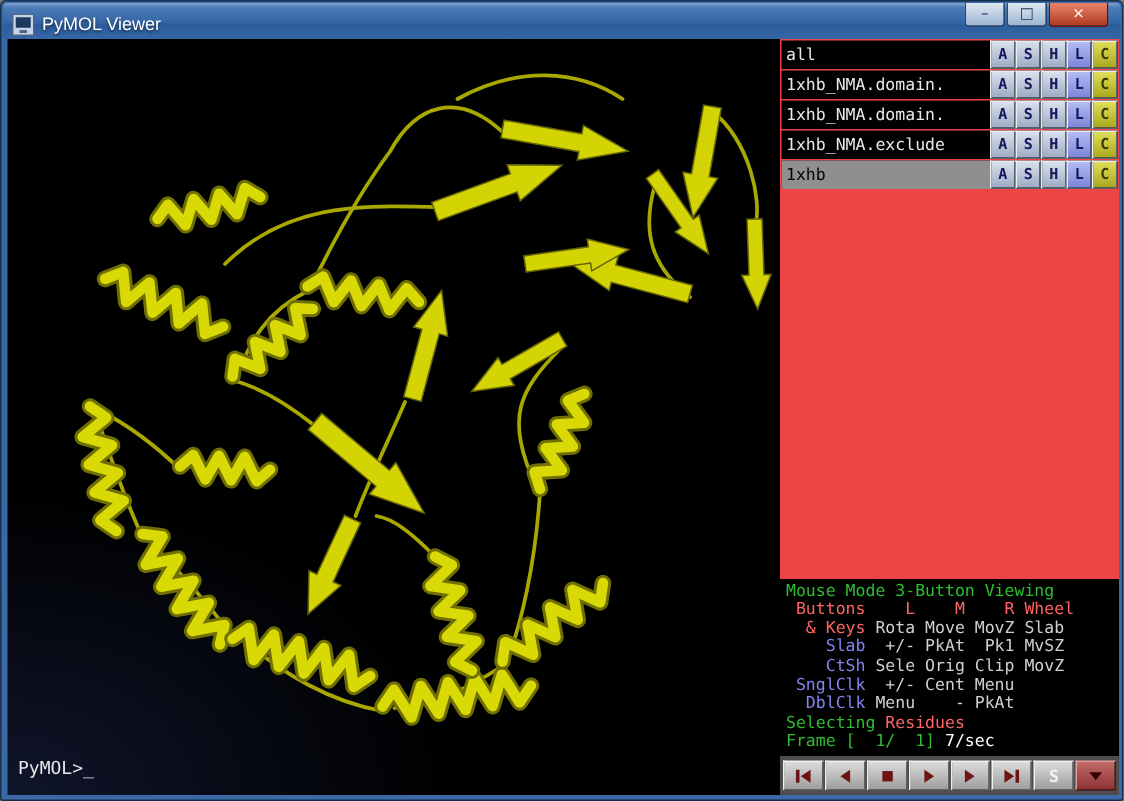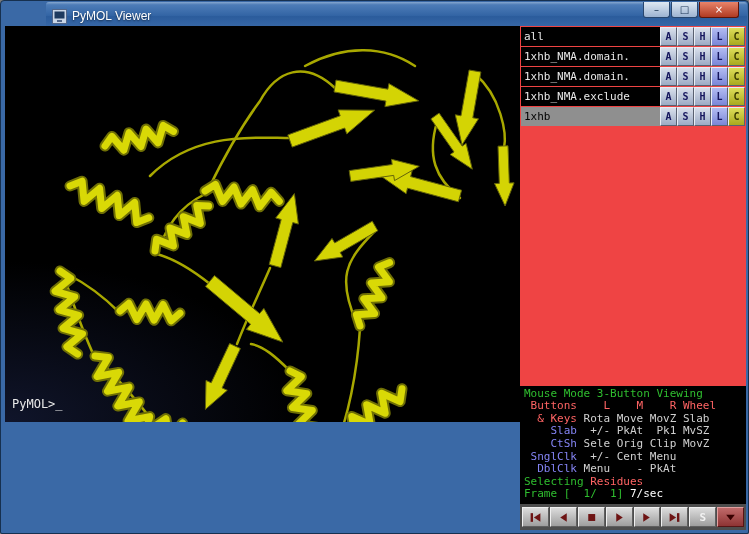--- a/index.html
+++ b/index.html
@@ -1,31 +1,31 @@
 <!DOCTYPE html>
 <html><head>
 <meta charset="utf-8">
 <style>
   html,body{margin:0;padding:0;background:#7a7a7a;}
   .window{position:relative;width:749px;height:534px;box-sizing:border-box;
     background:#3a69a6;border:1px solid #16304f;border-radius:4px 4px 2px 2px;
     font-family:"Liberation Sans",sans-serif;overflow:hidden;}
   .titlebar{position:absolute;top:1px;left:1px;right:1px;height:28px;
     border-radius:3px 3px 0 0;display:flex;align-items:center;padding:0 6px;gap:5px;
-    background:linear-gradient(180deg,#86a7cf 0%,#4d7cb7 10%,#3365a5 48%,#2b5c9c 52%,#3b6baa 100%);margin-left:44px;}
+    background:linear-gradient(180deg,#86a7cf 0%,#4d7cb7 10%,#3365a5 48%,#2b5c9c 52%,#3b6baa 100%);}
   .app-icon{width:15px;height:15px;display:inline-block;}
   .title{color:#ffffff;font-size:12px;text-shadow:0 1px 2px rgba(0,0,0,.55);}
   .win-controls{position:absolute;top:0;right:8px;display:flex;gap:1px;}
   .winbtn{width:27px;height:16px;border:1px solid #28466e;border-top:none;
     border-radius:0 0 3px 3px;font-size:10px;line-height:13px;text-align:center;
     color:#173050;background:linear-gradient(#dfe8f2,#9cb3d1);padding:0;cursor:pointer;
     font-family:"DejaVu Sans",sans-serif;}
   .winbtn.close{width:40px;background:linear-gradient(#e8846a,#b03a22);color:#fff;border-color:#5e1408;}
   .content{position:absolute;top:25px;left:4px;width:741px;height:504px;display:flex;}
-  .viewport{width:515px;height:396px;position:relative;overflow:hidden;
+  .viewport{width:515px;height:504px;position:relative;overflow:hidden;
     background:radial-gradient(130% 90% at 0% 100%, #10152b 0%, #000 45%);}
   .prompt{position:absolute;left:7px;bottom:11px;color:#e8e8e8;
     font:12px "DejaVu Sans Mono",monospace;}
   .sidebar{flex:1;background:#ef4444;position:relative;overflow:hidden;}
   #object-list{position:absolute;top:1px;left:1px;right:1px;}
   .obj-row{display:flex;height:19px;margin-bottom:1px;background:#000;}
   .obj-name{flex:1;color:#e8e8e8;font:11px/19px "DejaVu Sans Mono",monospace;
     padding-left:3px;white-space:nowrap;overflow:hidden;cursor:pointer;}
   .obj-name.sel{background:#8f8f8f;color:#000;}
   .ashlc{width:17px;height:19px;font:bold 10px/17px "DejaVu Sans Mono",monospace;

